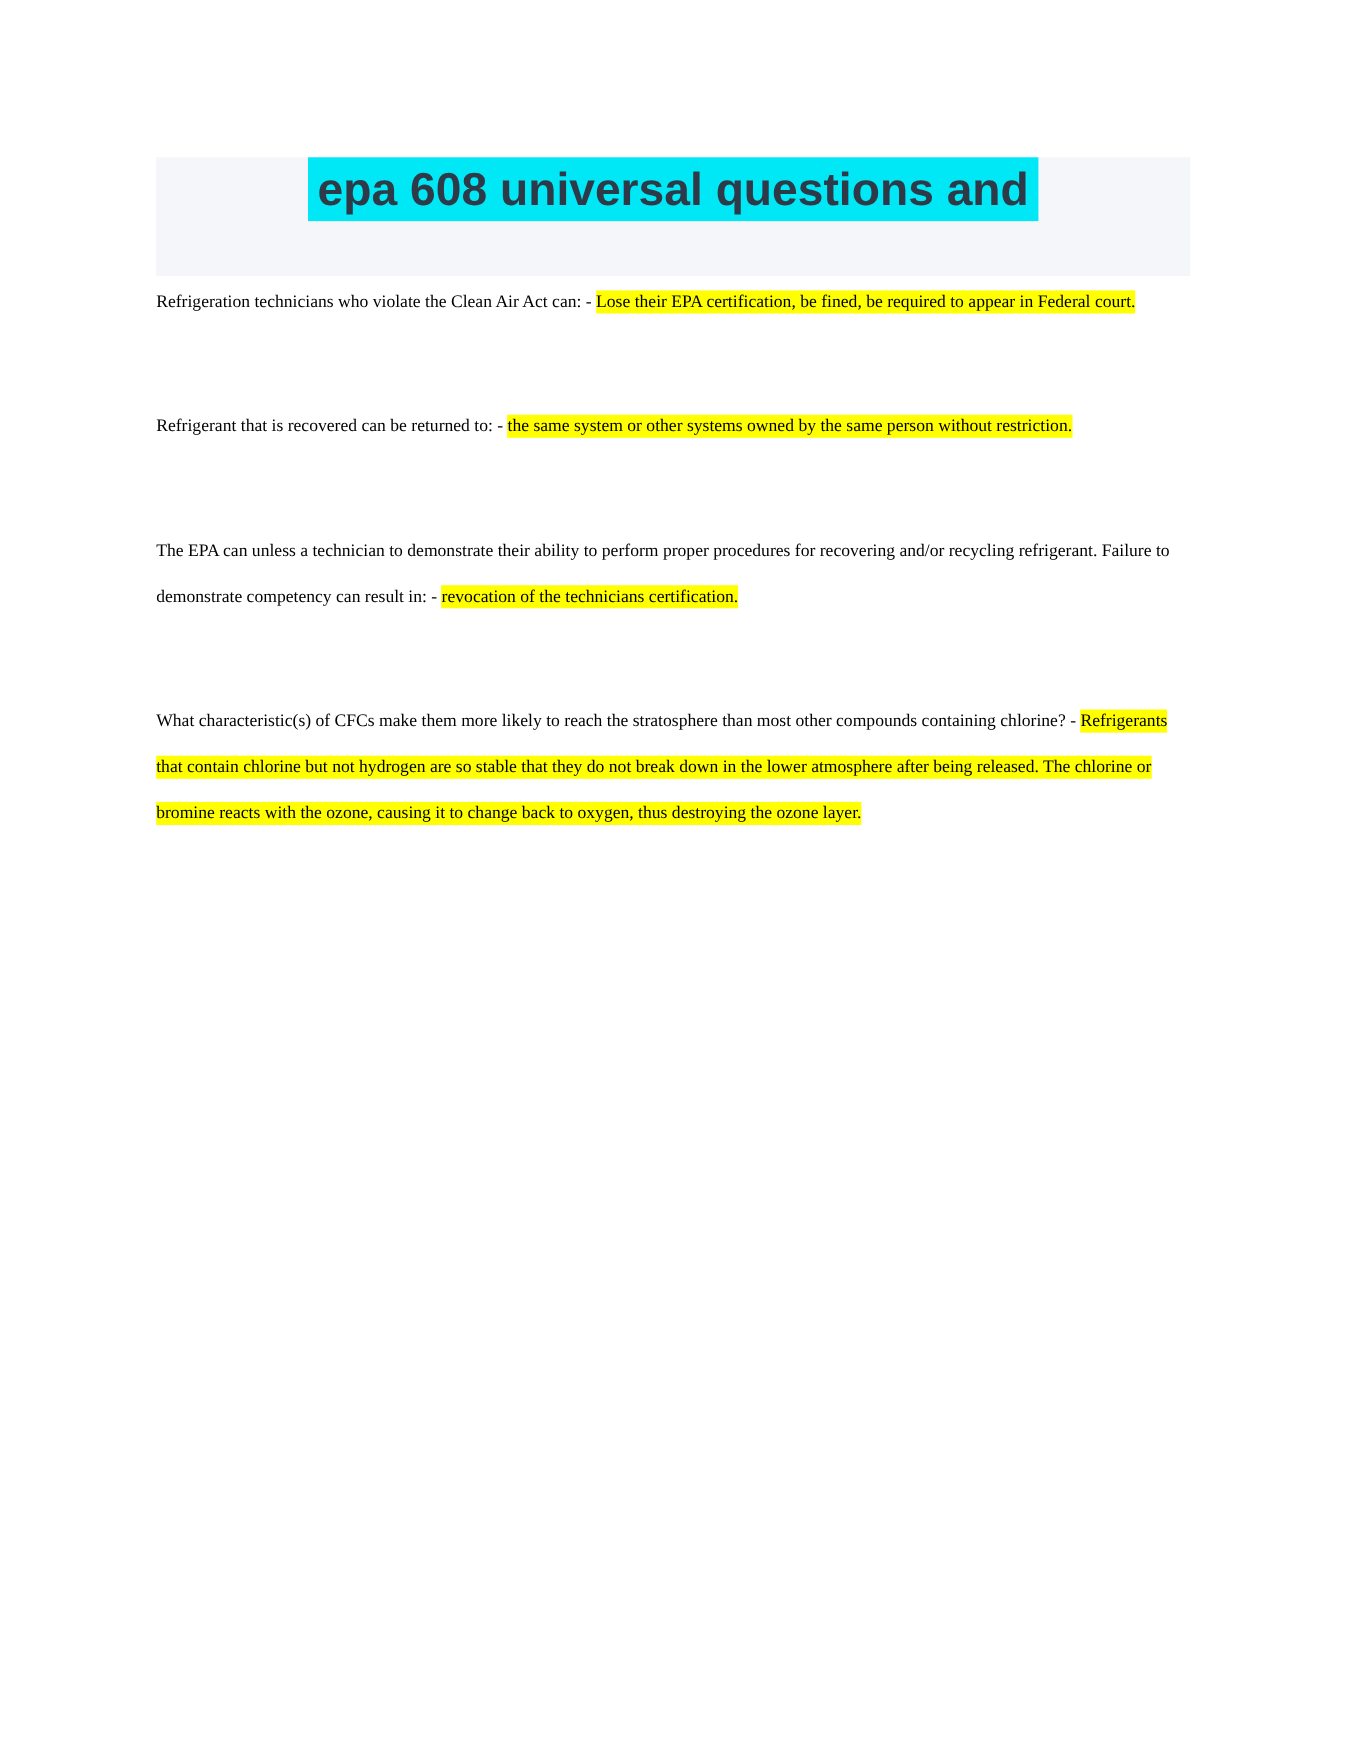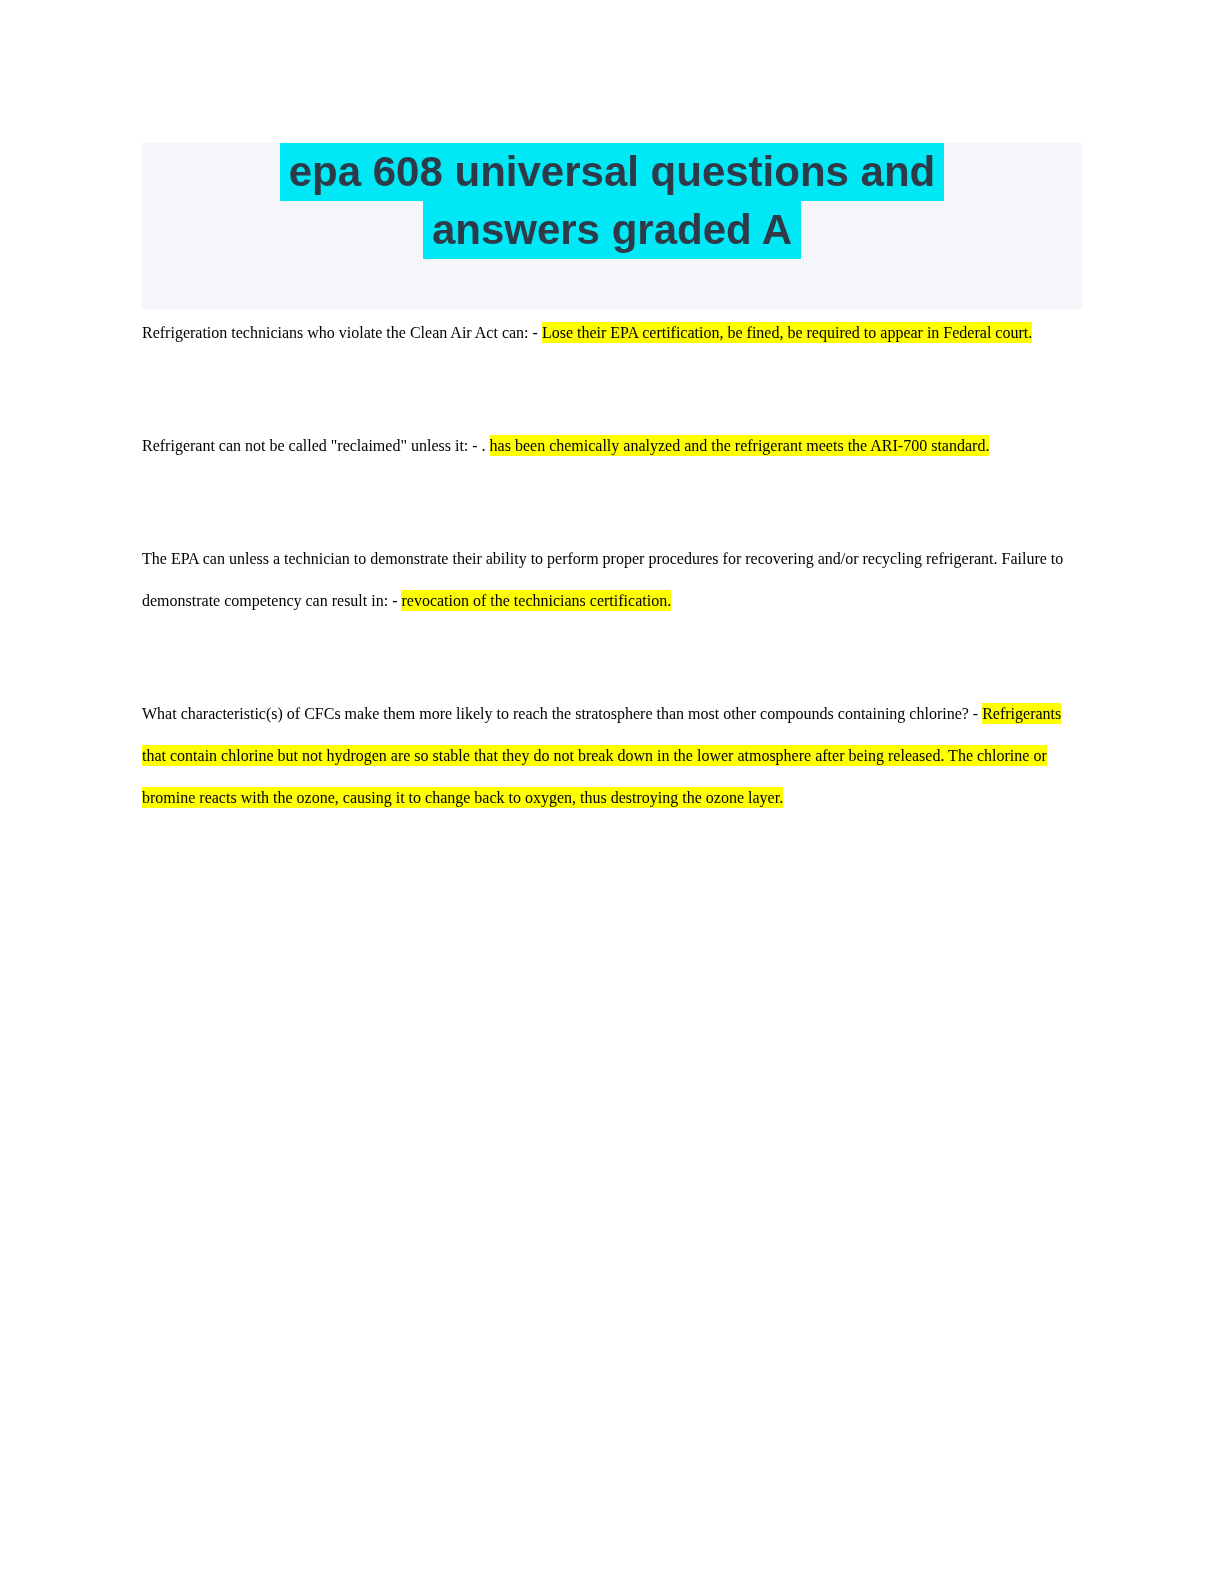--- a/index.html
+++ b/index.html
@@ -54,22 +54,21 @@
     padding: 2px 0;
   }
 </style>
 </head>
 <body>
 
 <div class="page">
   <header class="header-block">
     <h1 class="title">
       <span class="t-line">epa 608 universal questions and</span>
-      <span class="t-line">answers graded A</span>
     </h1>
   </header>
   <main class="content">
       <p class="qa"><span class="plain">Refrigeration technicians who violate the Clean Air Act can: - </span><span class="hl">Lose their EPA certification, be fined, be required to appear in Federal court.</span></p>
-      <p class="qa"><span class="plain">Refrigerant can not be called "reclaimed" unless it: - . </span><span class="hl">has been chemically analyzed and the refrigerant meets the ARI-700 standard.</span></p>
+      <p class="qa"><span class="plain">Refrigerant that is recovered can be returned to: - </span><span class="hl">the same system or other systems owned by the same person without restriction.</span></p>
       <p class="qa"><span class="plain">The EPA can unless a technician to demonstrate their ability to perform proper procedures for recovering and/or recycling refrigerant. Failure to demonstrate competency can result in: - </span><span class="hl">revocation of the technicians certification.</span></p>
       <p class="qa"><span class="plain">What characteristic(s) of CFCs make them more likely to reach the stratosphere than most other compounds containing chlorine? - </span><span class="hl">Refrigerants that contain chlorine but not hydrogen are so stable that they do not break down in the lower atmosphere after being released. The chlorine or bromine reacts with the ozone, causing it to change back to oxygen, thus destroying the ozone layer.</span></p>
     </main>
 </div>
 
 </body></html>

